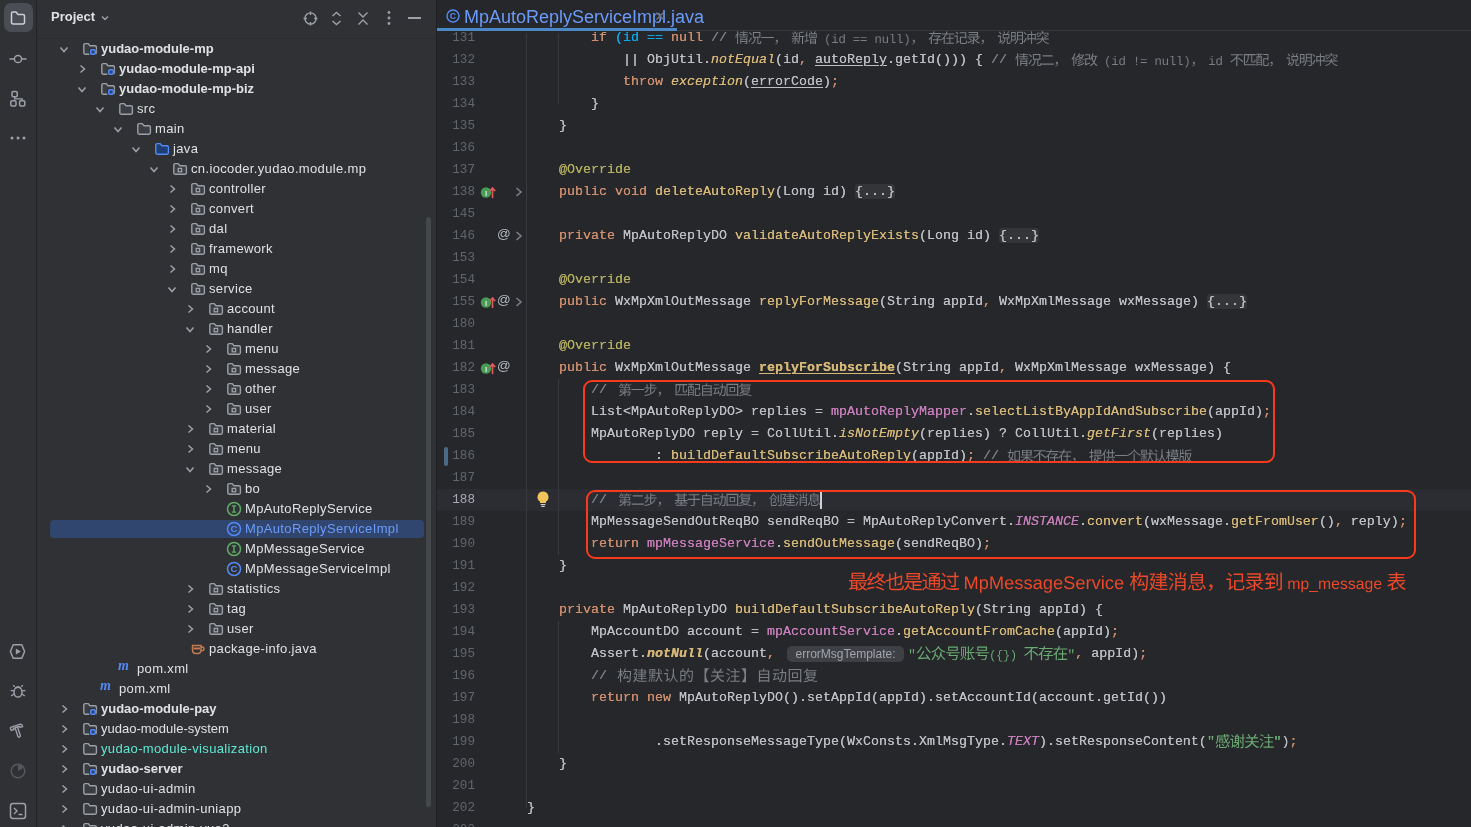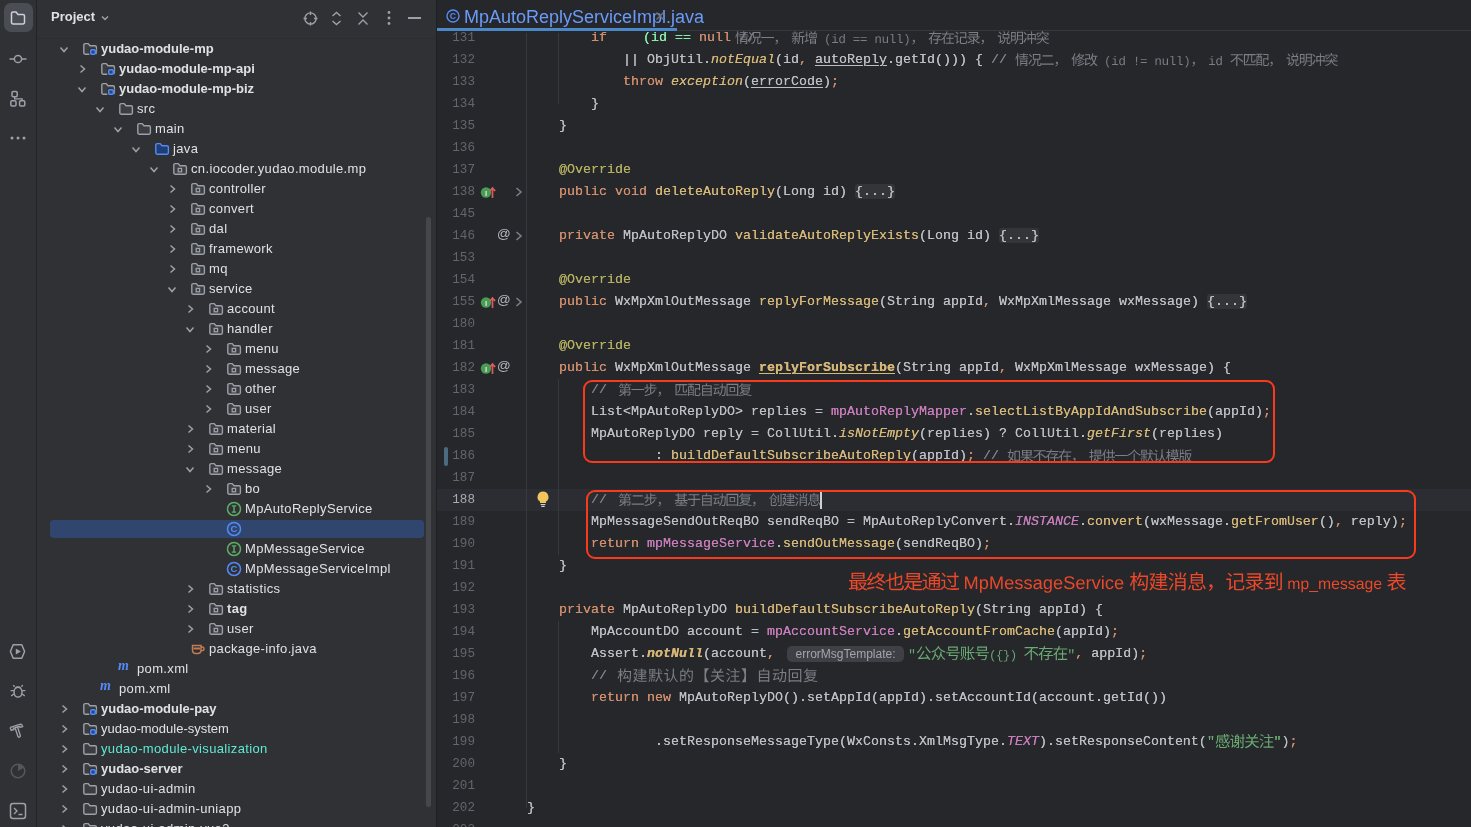--- a/index.html
+++ b/index.html
@@ -263,20 +263,21 @@
 <svg style="position:absolute;left:226px;top:501px" width="16" height="16" viewBox="0 0 16 16">
       <circle cx="8" cy="8" r="6.5" fill="none" stroke="#5FAD65" stroke-width="1.5"></circle>
       <path d="M5.8 4.9 h4.4 M8 4.9 v6.2 M5.8 11.1 h4.4" stroke="#5FAD65" stroke-width="1.4" fill="none"></path>
     </svg>
 <div class="tr" style="left:245px;top:499px;font-weight:normal;letter-spacing:0.35px;color:#DFE1E5">MpAutoReplyService</div>
 <div style="position:absolute;left:50px;top:520px;width:374px;height:18px;background:#31466F;border-radius:4px"></div>
 <svg style="position:absolute;left:226px;top:521px" width="16" height="16" viewBox="0 0 16 16">
       <circle cx="8" cy="8" r="6.5" fill="none" stroke="#548AF7" stroke-width="1.5"></circle>
       <text x="8" y="11.4" font-family="Liberation Sans" font-size="9.5" font-weight="bold" fill="#548AF7" text-anchor="middle">C</text>
     </svg>
+<div class="tr" style="left:245px;top:519px;font-weight:normal;letter-spacing:0.35px;color:#6B9BFA">MpAutoReplyServiceImpl</div>
 <svg style="position:absolute;left:226px;top:541px" width="16" height="16" viewBox="0 0 16 16">
       <circle cx="8" cy="8" r="6.5" fill="none" stroke="#5FAD65" stroke-width="1.5"></circle>
       <path d="M5.8 4.9 h4.4 M8 4.9 v6.2 M5.8 11.1 h4.4" stroke="#5FAD65" stroke-width="1.4" fill="none"></path>
     </svg>
 <div class="tr" style="left:245px;top:539px;font-weight:normal;letter-spacing:0.35px;color:#DFE1E5">MpMessageService</div>
 <svg style="position:absolute;left:226px;top:561px" width="16" height="16" viewBox="0 0 16 16">
       <circle cx="8" cy="8" r="6.5" fill="none" stroke="#548AF7" stroke-width="1.5"></circle>
       <text x="8" y="11.4" font-family="Liberation Sans" font-size="9.5" font-weight="bold" fill="#548AF7" text-anchor="middle">C</text>
     </svg>
 <div class="tr" style="left:245px;top:559px;font-weight:normal;letter-spacing:0.35px;color:#DFE1E5">MpMessageServiceImpl</div>
@@ -288,21 +289,21 @@
       <rect x="6.2" y="7.4" width="3.4" height="3.4" fill="none" stroke="#9DA0A8" stroke-width="1.3"></rect>
     </svg>
 <div class="tr" style="left:227px;top:579px;font-weight:normal;letter-spacing:0.35px;color:#DFE1E5">statistics</div>
 <svg style="position:absolute;left:185px;top:604px" width="10" height="10" viewBox="0 0 10 10">
       <path d="M3.5 1.5 l4 3.5 -4 3.5" fill="none" stroke="#9DA0A8" stroke-width="1.5"></path>
     </svg>
 <svg style="position:absolute;left:208px;top:601px" width="16" height="16" viewBox="0 0 16 16">
       <path d="M1.8 4 a1.4 1.4 0 0 1 1.4-1.4 h3 l1.8 2.2 h5 a1.4 1.4 0 0 1 1.4 1.4 v5.6 a1.4 1.4 0 0 1 -1.4 1.4 h-9.8 a1.4 1.4 0 0 1 -1.4-1.4 z" fill="#3A3D41" stroke="#9DA0A8" stroke-width="1.4"></path>
       <rect x="6.2" y="7.4" width="3.4" height="3.4" fill="none" stroke="#9DA0A8" stroke-width="1.3"></rect>
     </svg>
-<div class="tr" style="left:227px;top:599px;font-weight:bold;letter-spacing:0.35px;color:#DFE1E5">tag</div>
+<div class="tr" style="left:227px;top:599px;font-weight:normal;letter-spacing:0.35px;color:#DFE1E5">tag</div>
 <svg style="position:absolute;left:185px;top:624px" width="10" height="10" viewBox="0 0 10 10">
       <path d="M3.5 1.5 l4 3.5 -4 3.5" fill="none" stroke="#9DA0A8" stroke-width="1.5"></path>
     </svg>
 <svg style="position:absolute;left:208px;top:621px" width="16" height="16" viewBox="0 0 16 16">
       <path d="M1.8 4 a1.4 1.4 0 0 1 1.4-1.4 h3 l1.8 2.2 h5 a1.4 1.4 0 0 1 1.4 1.4 v5.6 a1.4 1.4 0 0 1 -1.4 1.4 h-9.8 a1.4 1.4 0 0 1 -1.4-1.4 z" fill="#3A3D41" stroke="#9DA0A8" stroke-width="1.4"></path>
       <rect x="6.2" y="7.4" width="3.4" height="3.4" fill="none" stroke="#9DA0A8" stroke-width="1.3"></rect>
     </svg>
 <div class="tr" style="left:227px;top:619px;font-weight:normal;letter-spacing:0.35px;color:#DFE1E5">user</div>
 <svg style="position:absolute;left:190px;top:641px" width="16" height="16" viewBox="0 0 16 16">
       <path d="M2.5 4.5 h8.5 v5 a3 3 0 0 1 -3 3 h-2.5 a3 3 0 0 1 -3-3 z" fill="none" stroke="#C27B52" stroke-width="1.5"></path>
@@ -447,21 +448,21 @@
 <svg style="position:absolute;left:480px;top:360.5px" width="17" height="15" viewBox="0 0 17 15">
       <circle cx="6" cy="7.5" r="5.2" fill="#499C54"></circle>
       <text x="6" y="10.6" font-family="Liberation Sans" font-size="8" font-weight="bold" fill="#DFE1E5" text-anchor="middle">I</text>
       <path d="M12.5 13 V3.5 M9.8 6 l2.7-3 2.7 3" fill="none" stroke="#DB5C5C" stroke-width="1.7"></path>
     </svg>
 <div style="position:absolute;left:497px;top:358px;font-size:13.5px;color:#B4B8BF;font-family:'Liberation Sans'">@</div>
 <svg style="position:absolute;left:536px;top:491px" width="14" height="17" viewBox="0 0 14 17">
 <path d="M7 0.5 a5.5 5.5 0 0 1 3 10.1 v1.4 h-6 v-1.4 A5.5 5.5 0 0 1 7 0.5 z" fill="#F2C55C"></path>
 <path d="M4.6 13.5 h4.8 M5.3 15.4 h3.4" stroke="#CED0D6" stroke-width="1.2"></path>
     </svg>
-<div class="cl mono" style="left:527.0px;top:27px"><span class="" style="color:#BCBEC4;">        </span><span class="" style="color:#CF8E6D;">if</span><span class="" style="color:#86efac;margin-left:28px;"> (id == </span><span class="" style="color:#CF8E6D;">null</span><span class="" style="color:#BCBEC4;"> </span><span class="" style="color:#7A7E85;">// </span></div>
+<div class="cl mono" style="left:527.0px;top:27px"><span class="" style="color:#BCBEC4;">        </span><span class="" style="color:#CF8E6D;">if</span><span class="" style="color:#0ea5e9;"> (id == </span><span class="" style="color:#CF8E6D;">null</span><span class="" style="color:#BCBEC4;"> </span><span class="" style="color:#7A7E85;">// </span></div>
 <svg style="position:absolute;left:735.0px;top:29.1px" width="316" height="18" viewBox="0 -14 316 18">
       <path fill="#7A7E85" d="M2.1 -11.8V1.1H3.1V-11.8ZM1 -9.1C0.9 -8 0.7 -6.4 0.4 -5.5L1.2 -5.2C1.5 -6.2 1.8 -7.9 1.8 -9ZM3.2 -9.4C3.5 -8.8 3.8 -7.9 3.9 -7.4L4.7 -7.7C4.5 -8.2 4.2 -9.1 3.9 -9.7ZM6.2 -2.9H11.3V-1.9H6.2ZM6.2 -3.7V-4.8H11.3V-3.7ZM8.3 -11.8V-10.7H4.7V-9.9H8.3V-9H5V-8.2H8.3V-7.2H4.3V-6.4H13.4V-7.2H9.3V-8.2H12.6V-9H9.3V-9.9H13V-10.7H9.3V-11.8ZM5.3 -5.6V1.1H6.2V-1.1H11.3V-0.1C11.3 0.1 11.2 0.2 11.1 0.2C10.9 0.2 10.2 0.2 9.5 0.2C9.6 0.4 9.7 0.8 9.8 1.1C10.8 1.1 11.4 1.1 11.8 0.9C12.2 0.7 12.3 0.5 12.3 -0.1V-5.6Z M13.8 -10.3C14.7 -9.6 15.7 -8.5 16.2 -7.8L16.9 -8.6C16.5 -9.3 15.4 -10.3 14.5 -11ZM13.4 -1.2 14.2 -0.5C15.1 -1.8 16.1 -3.6 16.9 -5.1L16.1 -5.8C15.3 -4.2 14.1 -2.3 13.4 -1.2ZM18.9 -10.1H24.3V-6.3H18.9ZM17.9 -11.1V-5.3H19.5C19.4 -2.5 18.9 -0.7 16.2 0.3C16.4 0.5 16.7 0.9 16.9 1.1C19.8 -0 20.4 -2.1 20.6 -5.3H22.3V-0.5C22.3 0.6 22.5 0.9 23.6 0.9C23.8 0.9 24.8 0.9 25 0.9C26 0.9 26.3 0.4 26.4 -1.8C26.1 -1.9 25.6 -2 25.4 -2.2C25.4 -0.4 25.3 -0 24.9 -0C24.7 -0 23.9 -0 23.7 -0C23.4 -0 23.3 -0.1 23.3 -0.5V-5.3H25.4V-11.1Z M26.2 -6V-4.9H39V-6Z M40.6 1.5C42.1 1 43 -0.2 43 -1.7C43 -2.7 42.6 -3.3 41.8 -3.3C41.3 -3.3 40.8 -2.9 40.8 -2.3C40.8 -1.6 41.2 -1.3 41.8 -1.3L42.1 -1.3C42 -0.4 41.4 0.3 40.3 0.8Z M61.2 -3C61.7 -2.3 62.2 -1.3 62.4 -0.7L63.1 -1.2C62.9 -1.8 62.4 -2.7 62 -3.4ZM58.1 -3.3C57.8 -2.4 57.3 -1.6 56.8 -1C57 -0.8 57.3 -0.6 57.5 -0.4C58.1 -1.1 58.6 -2.1 58.9 -3.1ZM63.9 -10.4V-5.6C63.9 -3.7 63.8 -1.3 62.6 0.4C62.9 0.5 63.3 0.8 63.5 1C64.7 -0.8 64.9 -3.6 64.9 -5.6V-6H67V1.1H68.1V-6H69.6V-7H64.9V-9.7C66.4 -9.9 68 -10.3 69.2 -10.7L68.3 -11.5C67.3 -11.1 65.5 -10.7 63.9 -10.4ZM59.2 -11.6C59.4 -11.2 59.6 -10.7 59.8 -10.3H57.1V-9.4H63.2V-10.3H60.9C60.7 -10.8 60.4 -11.4 60.1 -11.8ZM61.5 -9.3C61.3 -8.7 61 -7.7 60.7 -7.1H56.8V-6.2H59.7V-4.7H56.9V-3.8H59.7V-0.3C59.7 -0.1 59.7 -0.1 59.5 -0.1C59.4 -0.1 59 -0.1 58.5 -0.1C58.6 0.2 58.7 0.6 58.8 0.8C59.5 0.8 59.9 0.8 60.3 0.7C60.6 0.5 60.7 0.3 60.7 -0.2V-3.8H63.3V-4.7H60.7V-6.2H63.5V-7.1H61.7C61.9 -7.7 62.2 -8.4 62.5 -9.1ZM58 -9.1C58.2 -8.5 58.5 -7.6 58.5 -7.1L59.4 -7.4C59.4 -7.9 59.1 -8.7 58.8 -9.3Z M75.5 -8.3C75.9 -7.7 76.3 -6.9 76.5 -6.3L77.1 -6.6C77 -7.1 76.6 -8 76.1 -8.6ZM79.8 -8.6C79.5 -8 79 -7.1 78.7 -6.5L79.2 -6.3C79.6 -6.8 80.1 -7.6 80.5 -8.3ZM69.6 -1.8 69.9 -0.8C71 -1.2 72.5 -1.8 73.8 -2.3L73.6 -3.3L72.2 -2.7V-7.4H73.6V-8.3H72.2V-11.6H71.3V-8.3H69.7V-7.4H71.3V-2.4ZM75.2 -11.4C75.6 -10.8 76 -10.2 76.2 -9.7L77.1 -10.2C76.9 -10.6 76.5 -11.3 76.1 -11.7ZM74.2 -9.7V-5.1H81.7V-9.7H79.8C80.2 -10.2 80.6 -10.8 81 -11.4L79.9 -11.8C79.6 -11.2 79.1 -10.3 78.7 -9.7ZM75.1 -9H77.6V-5.8H75.1ZM78.4 -9H80.8V-5.8H78.4ZM75.9 -1.4H80V-0.4H75.9ZM75.9 -2.2V-3.4H80V-2.2ZM75 -4.2V1.1H75.9V0.4H80V1.1H81V-4.2Z M92.2 -3.2Q92.2 -1.6 92.7 -0.2Q93.3 1.2 94.4 2.6H93.3Q92.1 1.2 91.6 -0.2Q91.1 -1.6 91.1 -3.2Q91.1 -4.9 91.6 -6.3Q92.1 -7.6 93.3 -9.1H94.4Q93.3 -7.6 92.7 -6.3Q92.2 -4.9 92.2 -3.2Z M100.7 -0.9H103.1V0H97.1V-0.9H99.6V-5.7H97.7V-6.6H100.7ZM99.5 -7.9V-9.1H100.7V-7.9Z M108.7 -1.1Q108.4 -0.4 107.9 -0.1Q107.4 0.2 106.6 0.2Q105.4 0.2 104.8 -0.7Q104.2 -1.5 104.2 -3.2Q104.2 -6.7 106.6 -6.7Q107.4 -6.7 107.9 -6.4Q108.4 -6.2 108.7 -5.6H108.7L108.7 -6.5V-9.1H109.8V-1.4Q109.8 -0.3 109.8 0H108.8Q108.7 -0.1 108.7 -0.4Q108.7 -0.8 108.7 -1.1ZM105.4 -3.3Q105.4 -1.9 105.7 -1.3Q106.1 -0.7 106.9 -0.7Q107.8 -0.7 108.2 -1.3Q108.7 -2 108.7 -3.4Q108.7 -4.7 108.3 -5.3Q107.8 -5.9 106.9 -5.9Q106.1 -5.9 105.7 -5.3Q105.4 -4.6 105.4 -3.3Z M118.5 -5.2V-6.1H124.6V-5.2ZM118.5 -2.1V-3H124.6V-2.1Z M125.7 -5.2V-6.1H131.8V-5.2ZM125.7 -2.1V-3H131.8V-2.1Z M144.7 0V-4.2Q144.7 -5.1 144.4 -5.5Q144.1 -5.9 143.4 -5.9Q142.6 -5.9 142.1 -5.3Q141.6 -4.8 141.6 -3.8V0H140.5V-5.2Q140.5 -6.3 140.5 -6.6H141.5Q141.5 -6.6 141.5 -6.4Q141.5 -6.3 141.6 -6.1Q141.6 -6 141.6 -5.5H141.6Q142.2 -6.7 143.7 -6.7Q144.8 -6.7 145.3 -6.2Q145.8 -5.6 145.8 -4.4V0Z M148.8 -6.6V-2.4Q148.8 -1.5 149.1 -1.1Q149.4 -0.7 150.2 -0.7Q151 -0.7 151.4 -1.3Q151.9 -1.8 151.9 -2.8V-6.6H153V-1.4Q153 -0.3 153 0H152Q152 -0 152 -0.2Q152 -0.3 152 -0.5Q152 -0.6 152 -1.1H151.9Q151.6 -0.4 151.1 -0.2Q150.6 0.1 149.8 0.1Q148.7 0.1 148.2 -0.4Q147.7 -1 147.7 -2.2V-6.6Z M158.9 -0.9 160.6 -0.9V0L158.4 -0Q157.7 -0.1 157.3 -0.6Q157.2 -0.8 157.2 -1.6V-8.2H155.4V-9.1H158.3V-1.4Q158.3 -1.2 158.4 -1Q158.6 -0.9 158.9 -0.9ZM158.9 -0.9ZM158.3 -1.4ZM158.4 0ZM157.2 -0.9V-1.6Z M166.1 -0.9 167.8 -0.9V0L165.6 -0Q164.9 -0.1 164.5 -0.6Q164.4 -0.8 164.4 -1.6V-8.2H162.6V-9.1H165.5V-1.4Q165.5 -1.2 165.6 -1Q165.8 -0.9 166.1 -0.9ZM166.1 -0.9ZM165.5 -1.4ZM165.6 0ZM164.4 -0.9V-1.6Z M173.6 -3.2Q173.6 -1.5 173.1 -0.2Q172.6 1.2 171.4 2.6H170.3Q171.4 1.1 172 -0.2Q172.5 -1.6 172.5 -3.2Q172.5 -4.9 172 -6.2Q171.4 -7.6 170.3 -9.1H171.4Q172.6 -7.6 173.1 -6.3Q173.6 -4.9 173.6 -3.2Z M177.6 1.5C179.1 1 180 -0.2 180 -1.7C180 -2.7 179.6 -3.3 178.8 -3.3C178.3 -3.3 177.8 -2.9 177.8 -2.3C177.8 -1.6 178.2 -1.3 178.8 -1.3L179.1 -1.3C179 -0.4 178.4 0.3 177.3 0.8Z M201.8 -4.9V-3.7H197.9V-2.7H201.8V-0.1C201.8 0.1 201.7 0.1 201.5 0.1C201.2 0.1 200.4 0.1 199.5 0.1C199.6 0.4 199.8 0.8 199.8 1.1C201 1.1 201.8 1.1 202.3 1C202.7 0.8 202.8 0.5 202.8 -0.1V-2.7H206.6V-3.7H202.8V-4.5C203.9 -5.2 205 -6 205.7 -6.9L205 -7.4L204.8 -7.4H199.1V-6.4H203.9C203.3 -5.8 202.5 -5.2 201.8 -4.9ZM198.6 -11.8C198.4 -11.2 198.2 -10.5 198 -9.9H194.1V-8.9H197.6C196.6 -7 195.3 -5.2 193.6 -4C193.8 -3.7 194.1 -3.3 194.2 -3C194.8 -3.5 195.3 -3.9 195.8 -4.5V1.1H196.9V-5.8C197.6 -6.7 198.2 -7.8 198.7 -8.9H206.3V-9.9H199.1C199.3 -10.4 199.5 -11 199.7 -11.5Z M211.5 -11.8C211.3 -11 211 -10.3 210.7 -9.6H206.9V-8.6H210.3C209.4 -6.8 208.1 -5.1 206.5 -4C206.7 -3.8 207 -3.3 207.1 -3C207.7 -3.5 208.2 -3.9 208.7 -4.5V1.1H209.8V-5.7C210.4 -6.6 211 -7.6 211.5 -8.6H219.1V-9.6H211.9C212.1 -10.2 212.4 -10.9 212.6 -11.5ZM214.4 -7.9V-5.2H211.2V-4.2H214.4V-0.2H210.7V0.8H219.1V-0.2H215.4V-4.2H218.6V-5.2H215.4V-7.9Z M220.5 -10.8C221.3 -10.1 222.3 -9.1 222.7 -8.5L223.5 -9.3C223 -9.8 222 -10.8 221.3 -11.4ZM221.6 0.9V0.8C221.8 0.6 222.2 0.3 224.5 -1.4C224.4 -1.6 224.2 -2 224.2 -2.3L222.7 -1.3V-7.4H219.4V-6.3H221.7V-1.3C221.7 -0.6 221.2 -0.1 221 0.1C221.2 0.2 221.5 0.6 221.6 0.9ZM224.7 -10.8V-9.7H230.2V-6.2H224.9V-0.8C224.9 0.6 225.4 0.9 227 0.9C227.4 0.9 229.9 0.9 230.2 0.9C231.7 0.9 232.1 0.3 232.3 -2C232 -2.1 231.5 -2.3 231.2 -2.5C231.2 -0.5 231 -0.1 230.2 -0.1C229.6 -0.1 227.5 -0.1 227.1 -0.1C226.2 -0.1 226 -0.2 226 -0.8V-5.2H230.2V-4.5H231.3V-10.8Z M233.5 -4.4C234.4 -3.9 235.5 -3.1 236 -2.6L236.8 -3.3C236.2 -3.9 235.1 -4.6 234.2 -5.1ZM233.5 -11V-10H242L241.9 -8.7H233.9V-7.8H241.8L241.8 -6.5H232.5V-5.5H238.1V-3C236 -2.1 233.9 -1.3 232.6 -0.8L233.1 0.2C234.5 -0.4 236.3 -1.2 238.1 -2V-0C238.1 0.2 238 0.2 237.8 0.2C237.5 0.3 236.8 0.3 235.9 0.2C236.1 0.5 236.2 0.9 236.3 1.1C237.4 1.1 238.1 1.1 238.5 1C239 0.8 239.1 0.6 239.1 -0V-3.3C240.3 -1.5 242.1 -0.1 244.3 0.6C244.4 0.3 244.7 -0.1 244.9 -0.4C243.4 -0.8 242.1 -1.5 241 -2.5C241.9 -3 243 -3.8 243.8 -4.5L242.9 -5.2C242.3 -4.5 241.3 -3.7 240.4 -3.1C239.9 -3.7 239.5 -4.4 239.1 -5.1V-5.5H244.8V-6.5H242.9C243 -7.9 243.1 -9.6 243.1 -11L242.3 -11L242.1 -11Z M246.6 1.5C248.1 1 249 -0.2 249 -1.7C249 -2.7 248.6 -3.3 247.8 -3.3C247.3 -3.3 246.8 -2.9 246.8 -2.3C246.8 -1.6 247.2 -1.3 247.8 -1.3L248.1 -1.3C248 -0.4 247.4 0.3 246.3 0.8Z M263.8 -10.8C264.5 -10.1 265.4 -9.2 265.9 -8.5L266.6 -9.3C266.2 -9.9 265.2 -10.8 264.5 -11.5ZM268.6 -8H273.4V-5.4H268.6ZM264.7 0.6C264.9 0.3 265.3 -0 267.9 -1.9C267.8 -2.2 267.6 -2.6 267.5 -2.9L265.9 -1.8V-7.4H262.8V-6.3H264.9V-1.7C264.9 -1.1 264.3 -0.6 264 -0.4C264.3 -0.2 264.6 0.3 264.7 0.6ZM267.6 -8.9V-4.5H269.4C269.2 -2.2 268.7 -0.6 266.4 0.3C266.6 0.5 266.9 0.9 267 1.1C269.6 0.1 270.2 -1.8 270.4 -4.5H271.7V-0.5C271.7 0.6 271.9 0.9 273 0.9C273.2 0.9 274.2 0.9 274.4 0.9C275.2 0.9 275.5 0.4 275.6 -1.4C275.3 -1.4 274.9 -1.6 274.7 -1.8C274.7 -0.3 274.6 -0.1 274.3 -0.1C274.1 -0.1 273.3 -0.1 273.1 -0.1C272.8 -0.1 272.7 -0.1 272.7 -0.5V-4.5H274.4V-8.9H273C273.3 -9.7 273.8 -10.6 274.1 -11.4L273 -11.7C272.8 -10.9 272.3 -9.7 271.8 -8.9H269.5L270.4 -9.4C270.2 -10 269.6 -11 269.1 -11.7L268.2 -11.4C268.7 -10.6 269.2 -9.6 269.4 -8.9Z M279.7 -6.3V-3.5H277.1V-6.3ZM279.7 -7.3H277.1V-9.9H279.7ZM276.1 -10.9V-1.2H277.1V-2.5H280.7V-10.9ZM287 -10.2V-7.8H283V-10.2ZM282 -11.2V-6.2C282 -4 281.8 -1.3 279.4 0.5C279.6 0.6 280 1 280.2 1.2C281.8 -0 282.5 -1.7 282.8 -3.4H287V-0.3C287 -0 286.9 0.1 286.6 0.1C286.4 0.1 285.5 0.1 284.6 0.1C284.7 0.4 284.9 0.8 285 1.1C286.2 1.1 286.9 1.1 287.4 0.9C287.8 0.7 288 0.4 288 -0.3V-11.2ZM287 -6.8V-4.3H283C283 -5 283 -5.6 283 -6.2V-6.8Z M288.5 -10.2C289.4 -9.6 290.4 -8.6 290.9 -7.9L291.7 -8.7C291.2 -9.4 290.1 -10.3 289.3 -10.9ZM288.3 -0.9 289.3 -0.2C290.1 -1.5 291 -3.3 291.7 -4.8L290.9 -5.4C290.1 -3.8 289.1 -2 288.3 -0.9ZM296.1 -8.1V-4.7H293.6V-8.1ZM297.1 -8.1H299.8V-4.7H297.1ZM296.1 -11.7V-9.1H292.5V-2.8H293.6V-3.7H296.1V1.1H297.1V-3.7H299.8V-2.8H300.8V-9.1H297.1V-11.7Z M305.8 -8.9C304.8 -7.9 303.4 -7 302.1 -6.5L302.8 -5.7C304.1 -6.3 305.6 -7.4 306.6 -8.5ZM308.6 -8.2C309.8 -7.5 311.4 -6.5 312.2 -5.8L312.8 -6.6C312 -7.2 310.4 -8.2 309.2 -8.8ZM308.8 -6.1C309.4 -5.6 310.1 -4.9 310.5 -4.5H307.9C308 -5.1 308.1 -5.8 308.2 -6.6H307.1C307 -5.8 307 -5.1 306.8 -4.5H301.4V-3.5H306.5C305.9 -1.8 304.5 -0.5 301.4 0.2C301.6 0.4 301.8 0.8 301.9 1.1C305.3 0.3 306.8 -1.3 307.5 -3.2C308.6 -0.9 310.5 0.5 313.4 1.1C313.5 0.8 313.8 0.4 314 0.1C311.3 -0.3 309.4 -1.5 308.4 -3.5H313.8V-4.5H310.5L311.3 -4.9C310.9 -5.4 310.2 -6 309.6 -6.5ZM301.7 -10.3V-7.6H302.7V-9.4H312.4V-7.7H313.5V-10.3H308.5C308.3 -10.8 308 -11.4 307.7 -11.9L306.6 -11.6C306.8 -11.2 307.1 -10.7 307.2 -10.3Z"></path>
     </svg>
 <div class="cl mono" style="left:527.0px;top:49px"><span class="" style="color:#BCBEC4;">            </span><span class="" style="color:#BCBEC4;">|| ObjUtil.</span><span class="" style="color:#D5B778;font-style:italic;">notEqual</span><span class="" style="color:#BCBEC4;">(id</span><span class="" style="color:#CF8E6D;">,</span><span class="" style="color:#BCBEC4;"> </span><span class="u" style="color:#BCBEC4;">autoReply</span><span class="" style="color:#BCBEC4;">.getId())) { </span><span class="" style="color:#7A7E85;">// </span></div>
 <svg style="position:absolute;left:1015.0px;top:51.1px" width="325" height="18" viewBox="0 -14 325 18">
       <path fill="#7A7E85" d="M2.1 -11.8V1.1H3.1V-11.8ZM1 -9.1C0.9 -8 0.7 -6.4 0.4 -5.5L1.2 -5.2C1.5 -6.2 1.8 -7.9 1.8 -9ZM3.2 -9.4C3.5 -8.8 3.8 -7.9 3.9 -7.4L4.7 -7.7C4.5 -8.2 4.2 -9.1 3.9 -9.7ZM6.2 -2.9H11.3V-1.9H6.2ZM6.2 -3.7V-4.8H11.3V-3.7ZM8.3 -11.8V-10.7H4.7V-9.9H8.3V-9H5V-8.2H8.3V-7.2H4.3V-6.4H13.4V-7.2H9.3V-8.2H12.6V-9H9.3V-9.9H13V-10.7H9.3V-11.8ZM5.3 -5.6V1.1H6.2V-1.1H11.3V-0.1C11.3 0.1 11.2 0.2 11.1 0.2C10.9 0.2 10.2 0.2 9.5 0.2C9.6 0.4 9.7 0.8 9.8 1.1C10.8 1.1 11.4 1.1 11.8 0.9C12.2 0.7 12.3 0.5 12.3 -0.1V-5.6Z M13.8 -10.3C14.7 -9.6 15.7 -8.5 16.2 -7.8L16.9 -8.6C16.5 -9.3 15.4 -10.3 14.5 -11ZM13.4 -1.2 14.2 -0.5C15.1 -1.8 16.1 -3.6 16.9 -5.1L16.1 -5.8C15.3 -4.2 14.1 -2.3 13.4 -1.2ZM18.9 -10.1H24.3V-6.3H18.9ZM17.9 -11.1V-5.3H19.5C19.4 -2.5 18.9 -0.7 16.2 0.3C16.4 0.5 16.7 0.9 16.9 1.1C19.8 -0 20.4 -2.1 20.6 -5.3H22.3V-0.5C22.3 0.6 22.5 0.9 23.6 0.9C23.8 0.9 24.8 0.9 25 0.9C26 0.9 26.3 0.4 26.4 -1.8C26.1 -1.9 25.6 -2 25.4 -2.2C25.4 -0.4 25.3 -0 24.9 -0C24.7 -0 23.9 -0 23.7 -0C23.4 -0 23.3 -0.1 23.3 -0.5V-5.3H25.4V-11.1Z M27.6 -9.8V-8.6H37.6V-9.8ZM26.4 -1.5V-0.3H38.8V-1.5Z M40.6 1.5C42.1 1 43 -0.2 43 -1.7C43 -2.7 42.6 -3.3 41.8 -3.3C41.3 -3.3 40.8 -2.9 40.8 -2.3C40.8 -1.6 41.2 -1.3 41.8 -1.3L42.1 -1.3C42 -0.4 41.4 0.3 40.3 0.8Z M66 -5.4C65.2 -4.7 63.8 -4 62.6 -3.6C62.8 -3.5 63 -3.2 63.1 -3C64.5 -3.5 65.9 -4.2 66.8 -5.1ZM67.3 -4C66.4 -3 64.5 -2.2 62.7 -1.8C62.9 -1.6 63.2 -1.3 63.3 -1.1C65.2 -1.6 67 -2.5 68.1 -3.7ZM68.6 -2.5C67.4 -1.1 64.8 -0.2 62 0.2C62.2 0.5 62.4 0.8 62.5 1.1C65.5 0.6 68.1 -0.4 69.5 -2.1ZM60.5 -7.9V-1.1H61.4V-7.9ZM63.9 -9.4H67.8C67.4 -8.6 66.7 -7.9 65.9 -7.4C65 -8 64.4 -8.7 63.9 -9.4ZM64.1 -11.8C63.5 -10.3 62.5 -8.8 61.4 -7.9C61.6 -7.7 62 -7.4 62.2 -7.3C62.6 -7.6 63 -8.1 63.4 -8.6C63.8 -8 64.4 -7.4 65.1 -6.9C64 -6.3 62.7 -5.9 61.4 -5.7C61.6 -5.5 61.8 -5.1 61.9 -4.9C63.3 -5.2 64.7 -5.7 65.9 -6.4C66.8 -5.8 67.9 -5.3 69.2 -5C69.3 -5.2 69.6 -5.6 69.8 -5.8C68.6 -6 67.6 -6.4 66.7 -6.9C67.8 -7.7 68.7 -8.7 69.2 -10L68.6 -10.3L68.4 -10.2H64.5C64.7 -10.7 64.9 -11.1 65.1 -11.5ZM59.5 -11.7C58.8 -9.5 57.7 -7.4 56.5 -6C56.7 -5.7 56.9 -5.1 57 -4.9C57.5 -5.4 57.9 -6 58.3 -6.7V1.1H59.3V-8.6C59.8 -9.5 60.1 -10.5 60.5 -11.4Z M77.4 -8.2H80.3C80 -6.4 79.6 -4.8 78.9 -3.5C78.2 -4.8 77.7 -6.4 77.4 -8ZM70.1 -10.8V-9.7H74V-6.8H70.2V-1.4C70.2 -0.9 70 -0.7 69.8 -0.6C70 -0.4 70.2 0.1 70.2 0.4C70.6 0.2 71.1 -0.1 75.1 -1.6C75.1 -1.9 75 -2.3 75 -2.6L71.3 -1.3V-5.7H75L74.9 -5.7C75.2 -5.5 75.6 -5.1 75.7 -4.9C76.1 -5.4 76.4 -6 76.7 -6.6C77.1 -5.1 77.6 -3.7 78.3 -2.5C77.4 -1.4 76.3 -0.4 74.8 0.2C75 0.4 75.3 0.9 75.5 1.2C76.9 0.5 78 -0.4 78.9 -1.6C79.7 -0.4 80.6 0.4 81.8 1.1C82 0.8 82.3 0.4 82.6 0.2C81.3 -0.4 80.3 -1.3 79.5 -2.5C80.4 -4 81 -5.9 81.4 -8.2H82.3V-9.2H77.8C78 -9.9 78.2 -10.8 78.4 -11.6L77.3 -11.8C76.9 -9.5 76.1 -7.2 75 -5.8V-10.8Z M92.2 -3.2Q92.2 -1.6 92.7 -0.2Q93.3 1.2 94.4 2.6H93.3Q92.1 1.2 91.6 -0.2Q91.1 -1.6 91.1 -3.2Q91.1 -4.9 91.6 -6.3Q92.1 -7.6 93.3 -9.1H94.4Q93.3 -7.6 92.7 -6.3Q92.2 -4.9 92.2 -3.2Z M100.7 -0.9H103.1V0H97.1V-0.9H99.6V-5.7H97.7V-6.6H100.7ZM99.5 -7.9V-9.1H100.7V-7.9Z M108.7 -1.1Q108.4 -0.4 107.9 -0.1Q107.4 0.2 106.6 0.2Q105.4 0.2 104.8 -0.7Q104.2 -1.5 104.2 -3.2Q104.2 -6.7 106.6 -6.7Q107.4 -6.7 107.9 -6.4Q108.4 -6.2 108.7 -5.6H108.7L108.7 -6.5V-9.1H109.8V-1.4Q109.8 -0.3 109.8 0H108.8Q108.7 -0.1 108.7 -0.4Q108.7 -0.8 108.7 -1.1ZM105.4 -3.3Q105.4 -1.9 105.7 -1.3Q106.1 -0.7 106.9 -0.7Q107.8 -0.7 108.2 -1.3Q108.7 -2 108.7 -3.4Q108.7 -4.7 108.3 -5.3Q107.8 -5.9 106.9 -5.9Q106.1 -5.9 105.7 -5.3Q105.4 -4.6 105.4 -3.3Z M122 -2.4H121.1L121 -8.2H122.2ZM120.9 0V-1.2H122.1V0Z M125.7 -5.2V-6.1H131.8V-5.2ZM125.7 -2.1V-3H131.8V-2.1Z M144.7 0V-4.2Q144.7 -5.1 144.4 -5.5Q144.1 -5.9 143.4 -5.9Q142.6 -5.9 142.1 -5.3Q141.6 -4.8 141.6 -3.8V0H140.5V-5.2Q140.5 -6.3 140.5 -6.6H141.5Q141.5 -6.6 141.5 -6.4Q141.5 -6.3 141.6 -6.1Q141.6 -6 141.6 -5.5H141.6Q142.2 -6.7 143.7 -6.7Q144.8 -6.7 145.3 -6.2Q145.8 -5.6 145.8 -4.4V0Z M148.8 -6.6V-2.4Q148.8 -1.5 149.1 -1.1Q149.4 -0.7 150.2 -0.7Q151 -0.7 151.4 -1.3Q151.9 -1.8 151.9 -2.8V-6.6H153V-1.4Q153 -0.3 153 0H152Q152 -0 152 -0.2Q152 -0.3 152 -0.5Q152 -0.6 152 -1.1H151.9Q151.6 -0.4 151.1 -0.2Q150.6 0.1 149.8 0.1Q148.7 0.1 148.2 -0.4Q147.7 -1 147.7 -2.2V-6.6Z M158.9 -0.9 160.6 -0.9V0L158.4 -0Q157.7 -0.1 157.3 -0.6Q157.2 -0.8 157.2 -1.6V-8.2H155.4V-9.1H158.3V-1.4Q158.3 -1.2 158.4 -1Q158.6 -0.9 158.9 -0.9ZM158.9 -0.9ZM158.3 -1.4ZM158.4 0ZM157.2 -0.9V-1.6Z M166.1 -0.9 167.8 -0.9V0L165.6 -0Q164.9 -0.1 164.5 -0.6Q164.4 -0.8 164.4 -1.6V-8.2H162.6V-9.1H165.5V-1.4Q165.5 -1.2 165.6 -1Q165.8 -0.9 166.1 -0.9ZM166.1 -0.9ZM165.5 -1.4ZM165.6 0ZM164.4 -0.9V-1.6Z M173.6 -3.2Q173.6 -1.5 173.1 -0.2Q172.6 1.2 171.4 2.6H170.3Q171.4 1.1 172 -0.2Q172.5 -1.6 172.5 -3.2Q172.5 -4.9 172 -6.2Q171.4 -7.6 170.3 -9.1H171.4Q172.6 -7.6 173.1 -6.3Q173.6 -4.9 173.6 -3.2Z M177.6 1.5C179.1 1 180 -0.2 180 -1.7C180 -2.7 179.6 -3.3 178.8 -3.3C178.3 -3.3 177.8 -2.9 177.8 -2.3C177.8 -1.6 178.2 -1.3 178.8 -1.3L179.1 -1.3C179 -0.4 178.4 0.3 177.3 0.8Z M197.7 -0.9H200.1V0H194.1V-0.9H196.6V-5.7H194.7V-6.6H197.7ZM196.5 -7.9V-9.1H197.7V-7.9Z M205.7 -1.1Q205.4 -0.4 204.9 -0.1Q204.4 0.2 203.6 0.2Q202.4 0.2 201.8 -0.7Q201.2 -1.5 201.2 -3.2Q201.2 -6.7 203.6 -6.7Q204.4 -6.7 204.9 -6.4Q205.4 -6.2 205.7 -5.6H205.7L205.7 -6.5V-9.1H206.8V-1.4Q206.8 -0.3 206.8 0H205.8Q205.7 -0.1 205.7 -0.4Q205.7 -0.8 205.7 -1.1ZM202.4 -3.3Q202.4 -1.9 202.7 -1.3Q203.1 -0.7 203.9 -0.7Q204.8 -0.7 205.2 -1.3Q205.7 -2 205.7 -3.4Q205.7 -4.7 205.3 -5.3Q204.8 -5.9 203.9 -5.9Q203.1 -5.9 202.7 -5.3Q202.4 -4.6 202.4 -3.3Z M222.6 -6.7C224.3 -5.6 226.4 -3.9 227.4 -2.8L228.2 -3.7C227.2 -4.7 225.1 -6.3 223.4 -7.4ZM215.8 -10.8V-9.7H222C220.6 -7.3 218.2 -4.9 215.4 -3.6C215.6 -3.3 216 -2.9 216.1 -2.6C218.1 -3.7 219.8 -5.1 221.2 -6.7V1.1H222.4V-8.2C222.7 -8.7 223 -9.2 223.3 -9.7H227.8V-10.8Z M240.6 -10.9H228.9V0.3H240.7V-0.8H230V-9.8H232.8C232.7 -6.2 232.5 -4 230.5 -2.7C230.7 -2.5 231 -2.2 231.1 -1.9C233.4 -3.4 233.7 -5.9 233.8 -9.8H236.2V-4C236.2 -2.8 236.5 -2.5 237.6 -2.5C237.8 -2.5 238.9 -2.5 239.2 -2.5C240.2 -2.5 240.5 -3.1 240.6 -5.2C240.3 -5.3 239.9 -5.5 239.6 -5.7C239.6 -3.8 239.5 -3.5 239.1 -3.5C238.8 -3.5 237.9 -3.5 237.7 -3.5C237.3 -3.5 237.2 -3.6 237.2 -4V-9.8H240.6Z M248.2 -11.1V-10.1H252.4V-6.7H248.2V-0.6C248.2 0.6 248.6 1 249.9 1C250.2 1 251.9 1 252.2 1C253.5 1 253.8 0.3 254 -1.9C253.7 -2 253.2 -2.2 253 -2.4C252.9 -0.4 252.8 -0 252.2 -0C251.8 -0 250.3 -0 250 -0C249.4 -0 249.2 -0.1 249.2 -0.6V-5.7H252.4V-4.8H253.4V-11.1ZM242.4 -2.2H246.3V-0.8H242.4ZM242.4 -3V-7.7H243.4V-6.6C243.4 -5.9 243.2 -5 242.4 -4.3C242.5 -4.2 242.8 -4 242.9 -3.8C243.7 -4.6 243.9 -5.8 243.9 -6.6V-7.7H244.7V-5.1C244.7 -4.4 244.9 -4.3 245.5 -4.3C245.6 -4.3 246 -4.3 246.1 -4.3H246.3V-3ZM241.2 -11.2V-10.3H243.2V-8.7H241.5V1.1H242.4V0.1H246.3V0.9H247.1V-8.7H245.6V-10.3H247.5V-11.2ZM244 -8.7V-10.3H244.8V-8.7ZM245.3 -7.7H246.3V-4.9L246.2 -4.9C246.2 -4.9 246.2 -4.9 246 -4.9C245.9 -4.9 245.6 -4.9 245.5 -4.9C245.3 -4.9 245.3 -4.9 245.3 -5.1Z M255.4 1.5C256.9 1 257.8 -0.2 257.8 -1.7C257.8 -2.7 257.4 -3.3 256.6 -3.3C256.1 -3.3 255.6 -2.9 255.6 -2.3C255.6 -1.6 256 -1.3 256.6 -1.3L256.9 -1.3C256.8 -0.4 256.2 0.3 255.1 0.8Z M272.6 -10.8C273.3 -10.1 274.2 -9.2 274.7 -8.5L275.4 -9.3C275 -9.9 274 -10.8 273.3 -11.5ZM277.4 -8H282.2V-5.4H277.4ZM273.5 0.6C273.7 0.3 274.1 -0 276.7 -1.9C276.6 -2.2 276.4 -2.6 276.3 -2.9L274.7 -1.8V-7.4H271.6V-6.3H273.7V-1.7C273.7 -1.1 273.1 -0.6 272.8 -0.4C273.1 -0.2 273.4 0.3 273.5 0.6ZM276.4 -8.9V-4.5H278.2C278 -2.2 277.5 -0.6 275.2 0.3C275.4 0.5 275.7 0.9 275.8 1.1C278.4 0.1 279 -1.8 279.2 -4.5H280.5V-0.5C280.5 0.6 280.7 0.9 281.8 0.9C282 0.9 283 0.9 283.2 0.9C284 0.9 284.3 0.4 284.4 -1.4C284.1 -1.4 283.7 -1.6 283.5 -1.8C283.5 -0.3 283.4 -0.1 283.1 -0.1C282.9 -0.1 282.1 -0.1 281.9 -0.1C281.6 -0.1 281.5 -0.1 281.5 -0.5V-4.5H283.2V-8.9H281.8C282.1 -9.7 282.6 -10.6 282.9 -11.4L281.8 -11.7C281.6 -10.9 281.1 -9.7 280.6 -8.9H278.3L279.2 -9.4C279 -10 278.4 -11 277.9 -11.7L277 -11.4C277.5 -10.6 278 -9.6 278.2 -8.9Z M288.5 -6.3V-3.5H285.9V-6.3ZM288.5 -7.3H285.9V-9.9H288.5ZM284.9 -10.9V-1.2H285.9V-2.5H289.5V-10.9ZM295.8 -10.2V-7.8H291.8V-10.2ZM290.8 -11.2V-6.2C290.8 -4 290.6 -1.3 288.2 0.5C288.4 0.6 288.8 1 289 1.2C290.6 -0 291.3 -1.7 291.6 -3.4H295.8V-0.3C295.8 -0 295.7 0.1 295.4 0.1C295.2 0.1 294.3 0.1 293.4 0.1C293.5 0.4 293.7 0.8 293.8 1.1C295 1.1 295.7 1.1 296.2 0.9C296.6 0.7 296.8 0.4 296.8 -0.3V-11.2ZM295.8 -6.8V-4.3H291.8C291.8 -5 291.8 -5.6 291.8 -6.2V-6.8Z M297.3 -10.2C298.2 -9.6 299.2 -8.6 299.7 -7.9L300.5 -8.7C300 -9.4 298.9 -10.3 298.1 -10.9ZM297.1 -0.9 298.1 -0.2C298.9 -1.5 299.8 -3.3 300.5 -4.8L299.7 -5.4C298.9 -3.8 297.9 -2 297.1 -0.9ZM304.9 -8.1V-4.7H302.4V-8.1ZM305.9 -8.1H308.6V-4.7H305.9ZM304.9 -11.7V-9.1H301.3V-2.8H302.4V-3.7H304.9V1.1H305.9V-3.7H308.6V-2.8H309.6V-9.1H305.9V-11.7Z M314.6 -8.9C313.6 -7.9 312.2 -7 310.9 -6.5L311.6 -5.7C312.9 -6.3 314.4 -7.4 315.4 -8.5ZM317.4 -8.2C318.6 -7.5 320.2 -6.5 321 -5.8L321.6 -6.6C320.8 -7.2 319.2 -8.2 318 -8.8ZM317.6 -6.1C318.2 -5.6 318.9 -4.9 319.3 -4.5H316.7C316.8 -5.1 316.9 -5.8 317 -6.6H315.9C315.8 -5.8 315.8 -5.1 315.6 -4.5H310.2V-3.5H315.3C314.6 -1.8 313.3 -0.5 310.2 0.2C310.4 0.4 310.6 0.8 310.7 1.1C314.1 0.3 315.6 -1.3 316.3 -3.2C317.4 -0.9 319.3 0.5 322.2 1.1C322.3 0.8 322.6 0.4 322.8 0.1C320.1 -0.3 318.2 -1.5 317.2 -3.5H322.6V-4.5H319.3L320.1 -4.9C319.7 -5.4 319 -6 318.4 -6.5ZM310.5 -10.3V-7.6H311.5V-9.4H321.2V-7.7H322.3V-10.3H317.3C317.1 -10.8 316.8 -11.4 316.5 -11.9L315.4 -11.6C315.6 -11.2 315.9 -10.7 316 -10.3Z"></path>
     </svg>
 <div class="cl mono" style="left:527.0px;top:71px"><span class="" style="color:#BCBEC4;">            </span><span class="" style="color:#CF8E6D;">throw</span><span class="" style="color:#BCBEC4;"> </span><span class="" style="color:#D5B778;font-style:italic;">exception</span><span class="" style="color:#BCBEC4;">(</span><span class="u" style="color:#BCBEC4;">errorCode</span><span class="" style="color:#BCBEC4;">)</span><span class="" style="color:#CF8E6D;">;</span></div>
 <div class="cl mono" style="left:527.0px;top:93px"><span class="" style="color:#BCBEC4;">        </span><span class="" style="color:#BCBEC4;">}</span></div>
 <div class="cl mono" style="left:527.0px;top:115px"><span class="" style="color:#BCBEC4;">    </span><span class="" style="color:#BCBEC4;">}</span></div>

